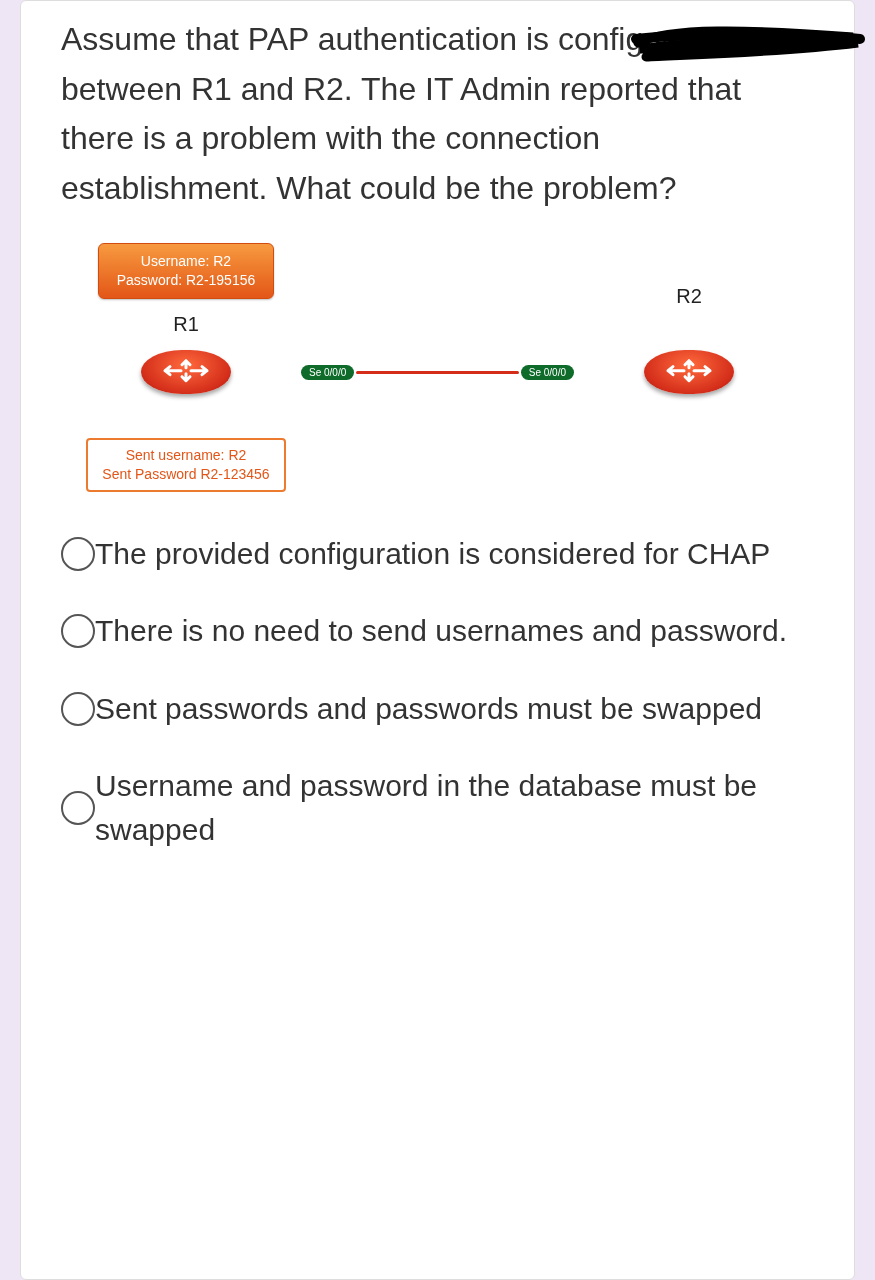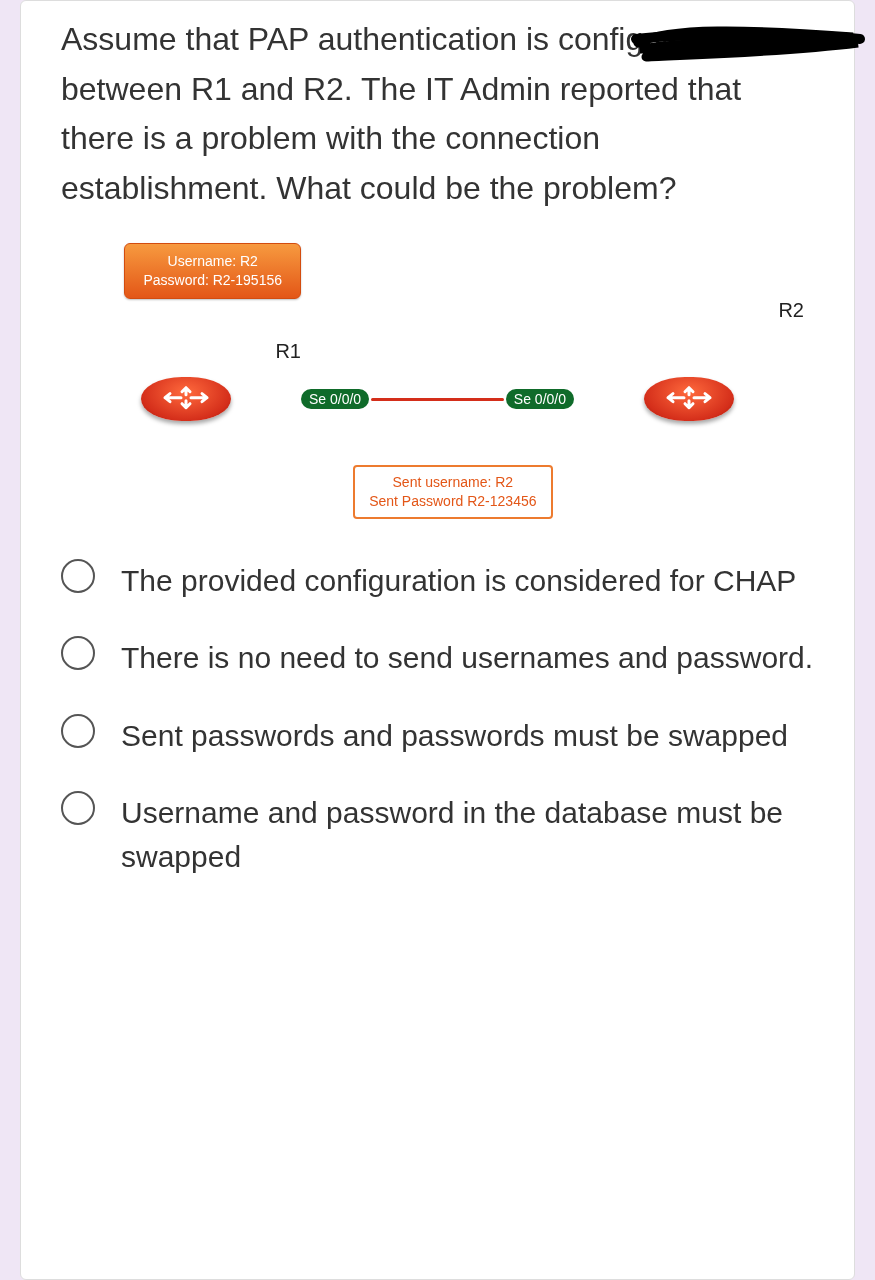--- a/index.html
+++ b/index.html
@@ -93,46 +93,44 @@
     box-shadow: 0 3px 4px rgba(0,0,0,.35);
   }
   .router svg {
     position: absolute;
     top: 50%; left: 50%;
     transform: translate(-50%,-55%);
   }
   .iface {
     background: #0f6b2a;
     color: #fff;
-    font-size: 14px;
+    font-size: 10px;
     border-radius: 999px;
     padding: 2px 8px;
     white-space: nowrap;
   }
   .link-line {
     flex: 1;
     height: 0;
     border-top: 3px solid #d42e1a;
     margin: 0 2px;
     border-radius: 2px;
   }
   .side-col {
     display: flex;
     flex-direction: column;
-    align-items: flex-end;
+    align-items: center;
     width: 230px;
-    gap: 27px;
   }
   .options {
     margin-top: 40px;
   }
   .opt {
     display: flex;
-    align-items: flex-start;
-    gap: 26px;
+    align-items: center;
     margin: 34px 0;
   }
   .radio {
     width: 30px;
     height: 30px;
     border: 2.5px solid #555;
     border-radius: 50%;
     flex: 0 0 30px;
     background: #fff;
   }
@@ -195,21 +193,21 @@
                 <path d="M4 13 H20 M4 13 L9 9 M4 13 L9 17"></path>
                 <path d="M46 13 H30 M46 13 L41 9 M46 13 L41 17"></path>
                 <path d="M25 3 V10 M25 3 L21 7 M25 3 L29 7"></path>
                 <path d="M25 23 V16 M25 23 L21 19 M25 23 L29 19"></path>
               </g>
             </svg>
           </div>
         </div>
       </div>
 
-      <div class="diag-row" style="margin-top:36px;flex-direction:column;">
+      <div class="diag-row" style="margin-top:36px;">
         <div class="side-col">
           <div class="box box-bot">
             <div>Sent username: R2</div>
             <div>Sent Password R2-123456</div>
           </div>
         </div>
       </div>
 
     </div>
 

